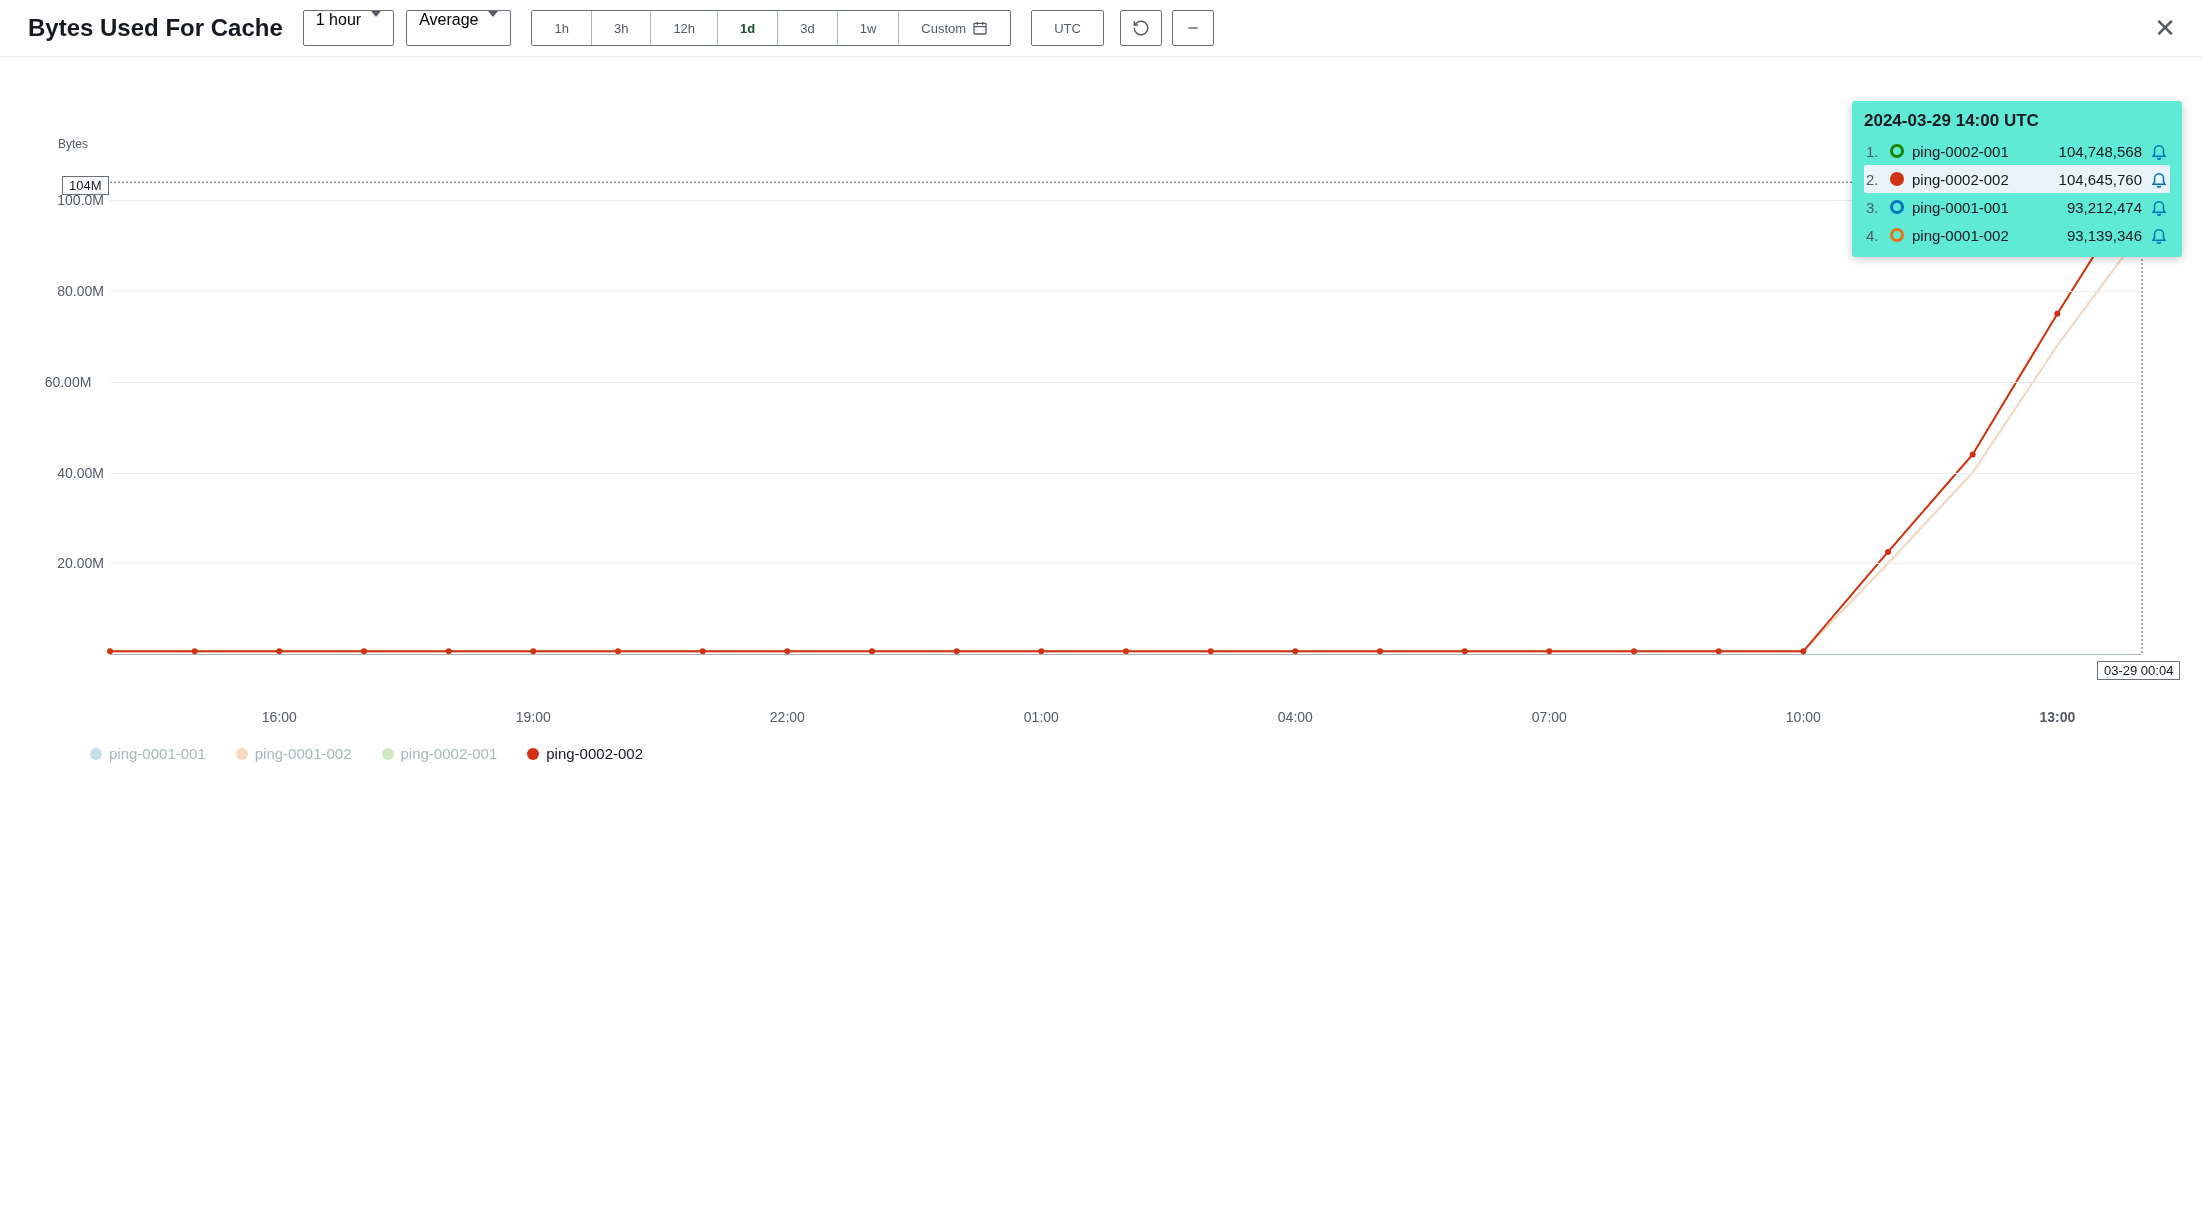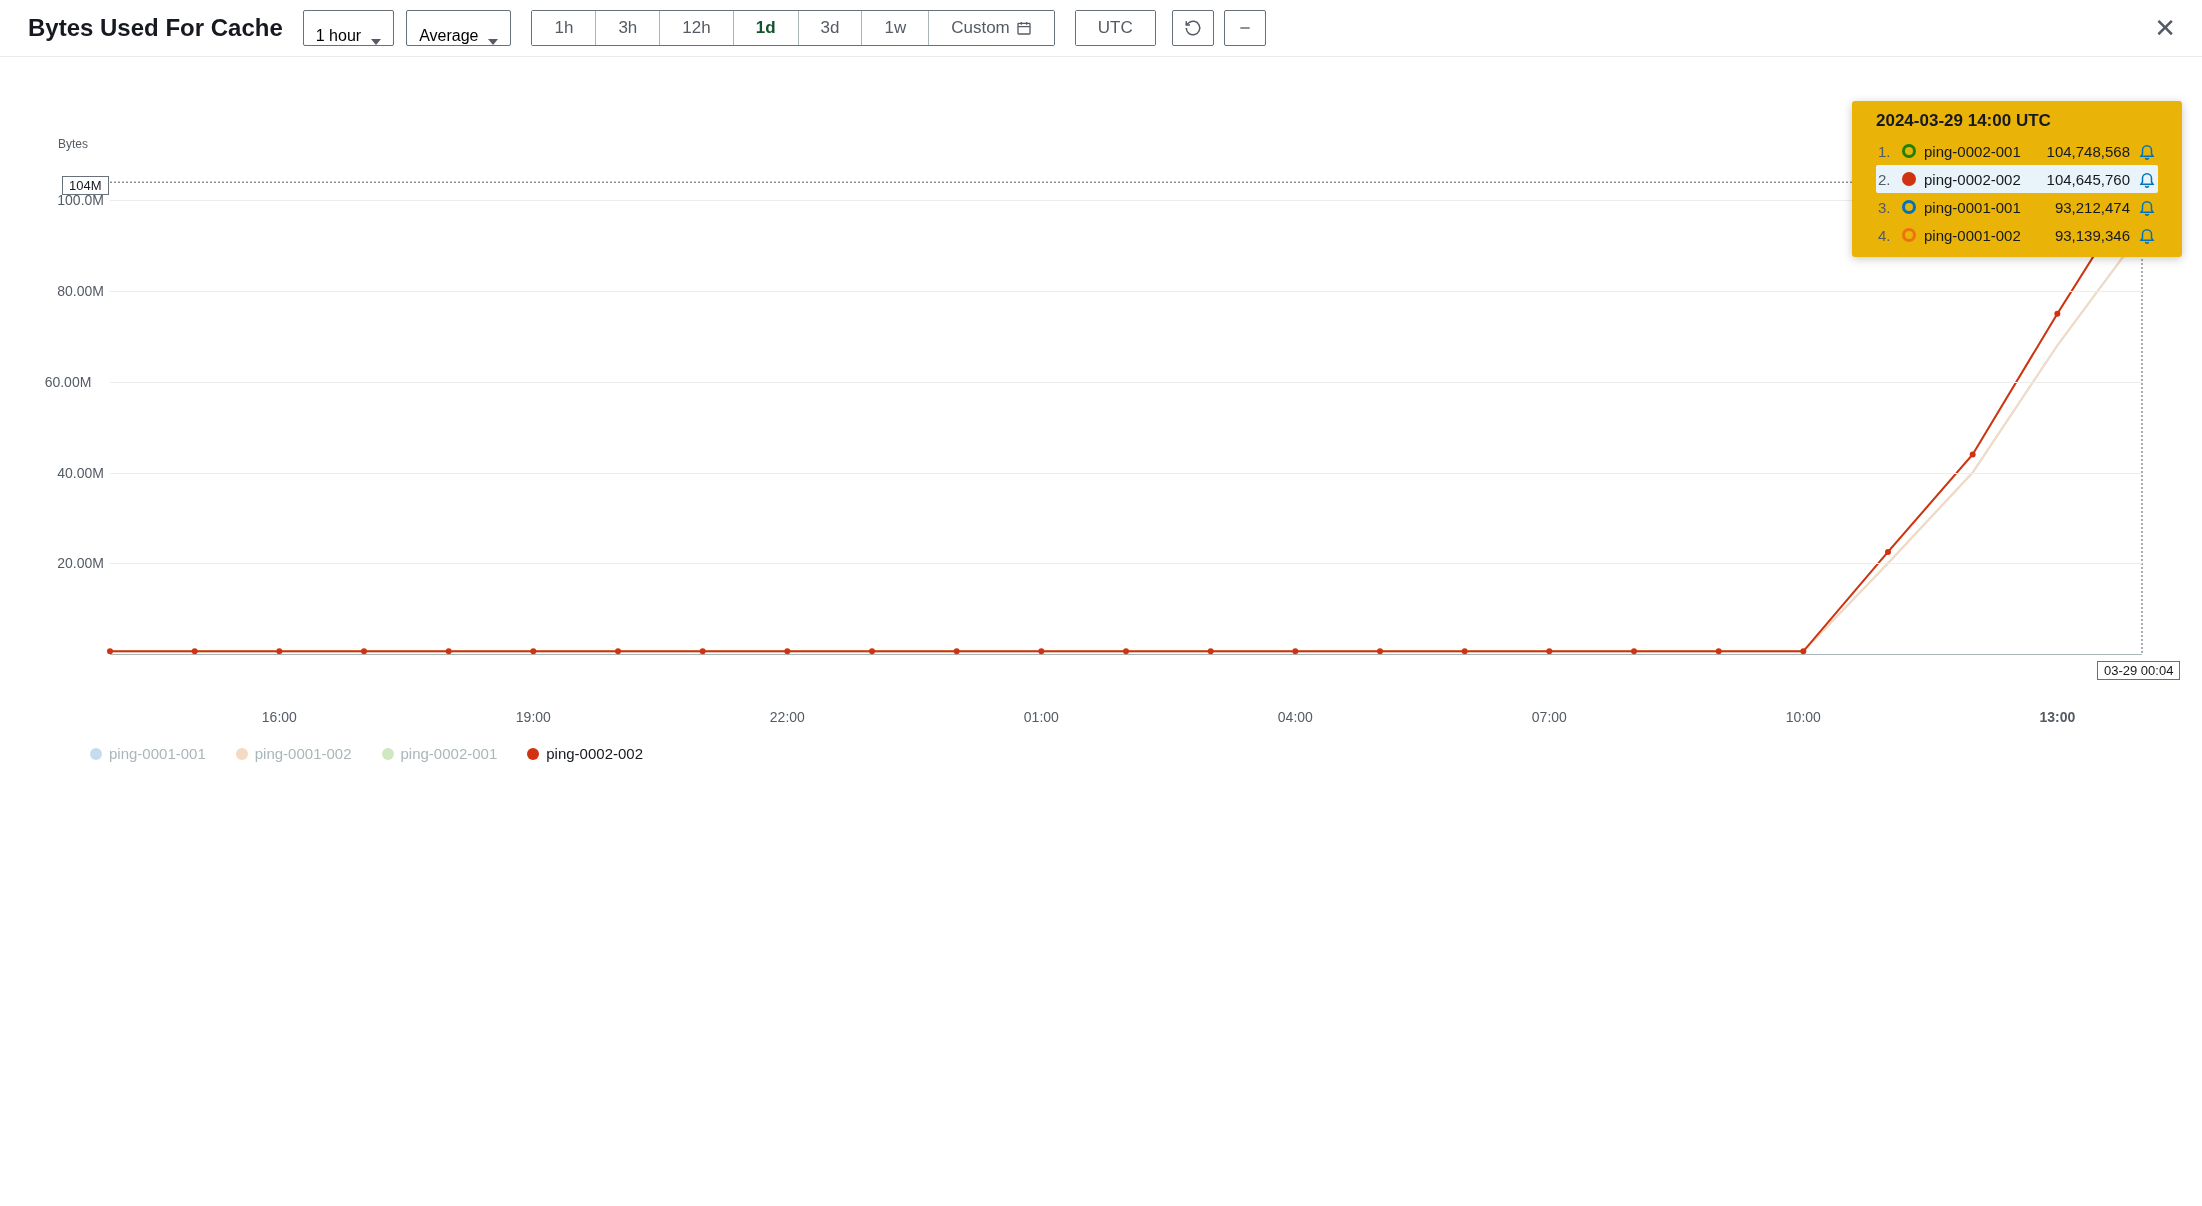--- a/index.html
+++ b/index.html
@@ -1,22 +1,22 @@
 <!DOCTYPE html>
 <html><head>
 <meta charset="utf-8">
 <style>
   * { box-sizing: border-box; margin: 0; padding: 0; }
   body { font-family: -apple-system, BlinkMacSystemFont, "Segoe UI", Arial, sans-serif; color: #16191f; background: #fff; }
   .toolbar { display: flex; align-items: center; gap: 12px; padding: 10px 20px 10px 28px; border-bottom: 1px solid #e9ebed; flex-wrap: nowrap; }
   .title { font-size: 24px; font-weight: 700; margin-right: 8px; white-space: nowrap; }
-  .select-btn { display: inline-flex; align-items: flex-end; gap: 10px; border: 1px solid #687078; background: #fff; height: 36px; padding: 0 12px; font-size: 16px; cursor: pointer; border-radius: 2px; }
+  .select-btn { display: inline-flex; align-items: flex-start; gap: 10px; border: 1px solid #687078; background: #fff; height: 36px; padding: 0 12px; font-size: 16px; cursor: pointer; border-radius: 2px; }
   .caret { width: 0; height: 0; border-left: 5px solid transparent; border-right: 5px solid transparent; border-top: 6px solid #545b64; }
   .seg-group { display: inline-flex; border: 1px solid #687078; border-radius: 2px; height: 36px; overflow: hidden; margin-left: 8px; }
-  .seg-btn { background: #fff; border: none; border-right: 1px solid #aab7b8; padding: 0 22px; font-size: 17px; color: #545b64; cursor: pointer; display: inline-flex; align-items: center; gap: 6px; }
+  .seg-btn { background: #fff; border: none; border-right: 1px solid #aab7b8; padding: 0 22px; font-size: 13px; color: #545b64; cursor: pointer; display: inline-flex; align-items: center; gap: 6px; }
   .seg-btn:last-child { border-right: none; }
   .seg-btn.active { color: #14532d; font-weight: 700; }
   .icon-btn { border: 1px solid #687078; background: #fff; height: 36px; width: 42px; display: inline-flex; align-items: center; justify-content: center; cursor: pointer; border-radius: 2px; }
   .cal-icon { width: 16px; height: 16px; }
   .toolbar-right { display: inline-flex; gap: 10px; margin-left: 4px; }
   .close-x { margin-left: auto; font-size: 26px; color: #545b64; cursor: pointer; padding: 0 6px; }
 
   .chart-wrap { position: relative; padding: 20px 30px 20px 30px; }
   .ylabel { font-size: 12px; color: #545b64; margin: 60px 0 4px 28px; }
   .plot { position: relative; height: 500px; margin-left: 80px; margin-right: 30px; border-bottom: 1px solid #aab7b8; }
@@ -24,21 +24,21 @@
   .ytick { position: absolute; left: -78px; width: 72px; text-align: right; font-size: 14px; color: #545b64; transform: translateY(-50%); }
   .xticks { position: relative; margin-left: 80px; margin-right: 30px; height: 28px; margin-top: 48px; }
   .xtick { position: absolute; top: 6px; font-size: 14px; color: #545b64; transform: translateX(-50%); }
 
   .legend { margin-left: 60px; margin-top: 14px; display: flex; gap: 30px; flex-wrap: wrap; }
   .legend-item { display: inline-flex; align-items: center; gap: 7px; font-size: 15px; }
   .legend-dot { width: 12px; height: 12px; border-radius: 50%; }
 
   .hover-badge { position: absolute; border: 1px solid #687078; background: #fff; font-size: 13px; color: #16191f; padding: 1px 6px; }
 
-  .tooltip { position: absolute; top: 44px; right: 20px; width: 330px; background: #eab308; border-radius: 3px; box-shadow: 0 2px 10px rgba(0,0,0,0.22); padding: 10px 24px 8px; z-index: 5; }
+  .tooltip { position: absolute; top: 44px; right: 20px; width: 330px; background: #5eead4; border-radius: 3px; box-shadow: 0 2px 10px rgba(0,0,0,0.22); padding: 10px 12px 8px; z-index: 5; }
   .tooltip-title { font-weight: 700; font-size: 17px; margin-bottom: 6px; }
   .tooltip-row { display: flex; align-items: center; gap: 8px; padding: 5px 2px; font-size: 15px; border-radius: 2px; }
   .tooltip-row.hl { background: #e8f3fa; }
   .tooltip-idx { color: #545b64; width: 16px; }
   .ring { width: 14px; height: 14px; border-radius: 50%; border: 3px solid; flex-shrink: 0; }
   .solid-dot { width: 14px; height: 14px; border-radius: 50%; flex-shrink: 0; }
   .tooltip-name { flex: 0 0 auto; }
   .tooltip-val { margin-left: auto; font-weight: 400; text-align: right; }
   .bell { width: 18px; height: 18px; flex-shrink: 0; cursor: pointer; }
 

